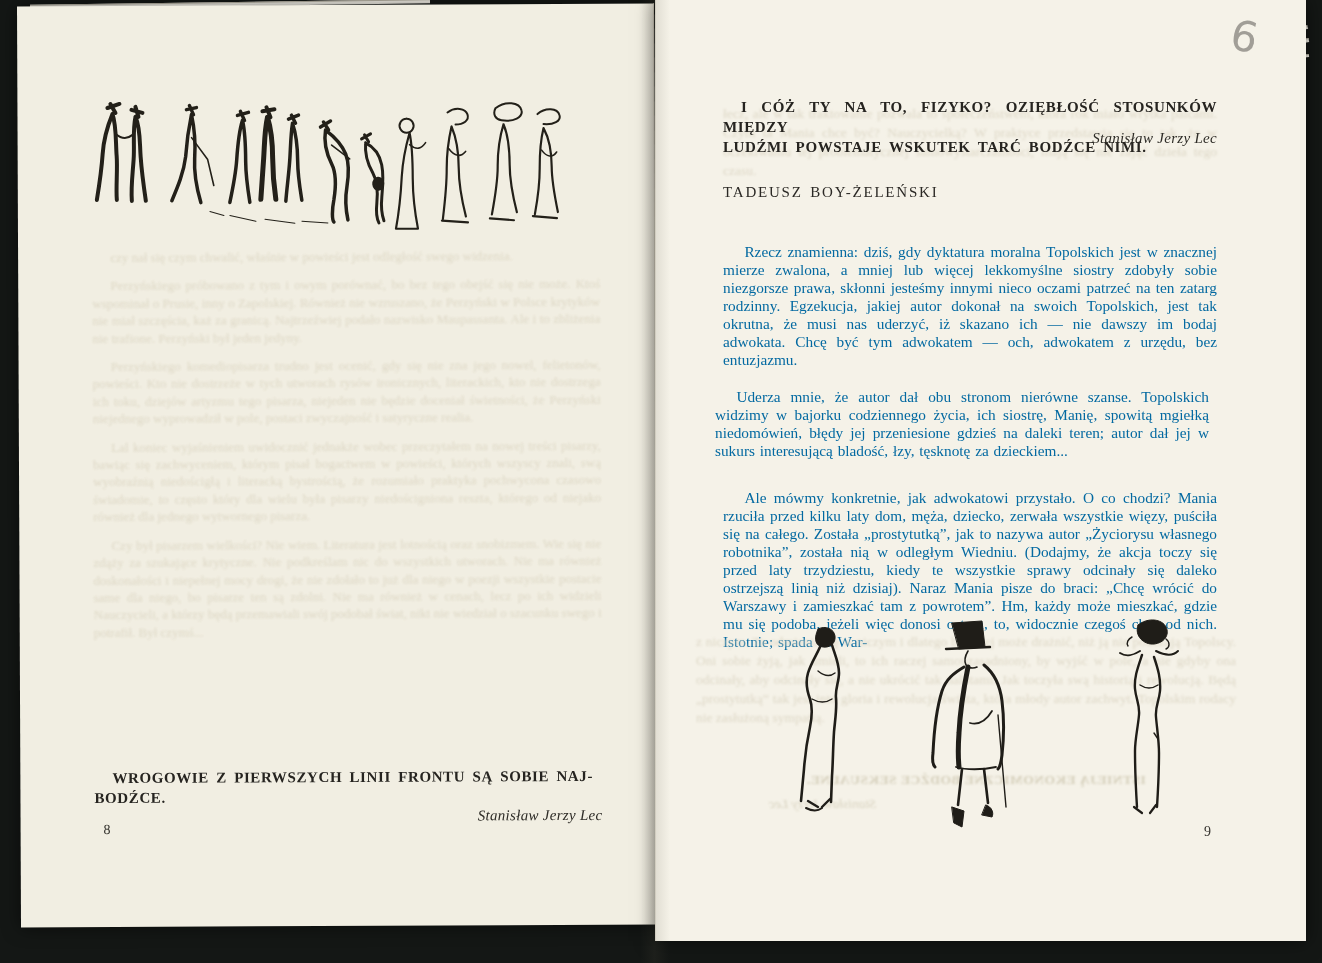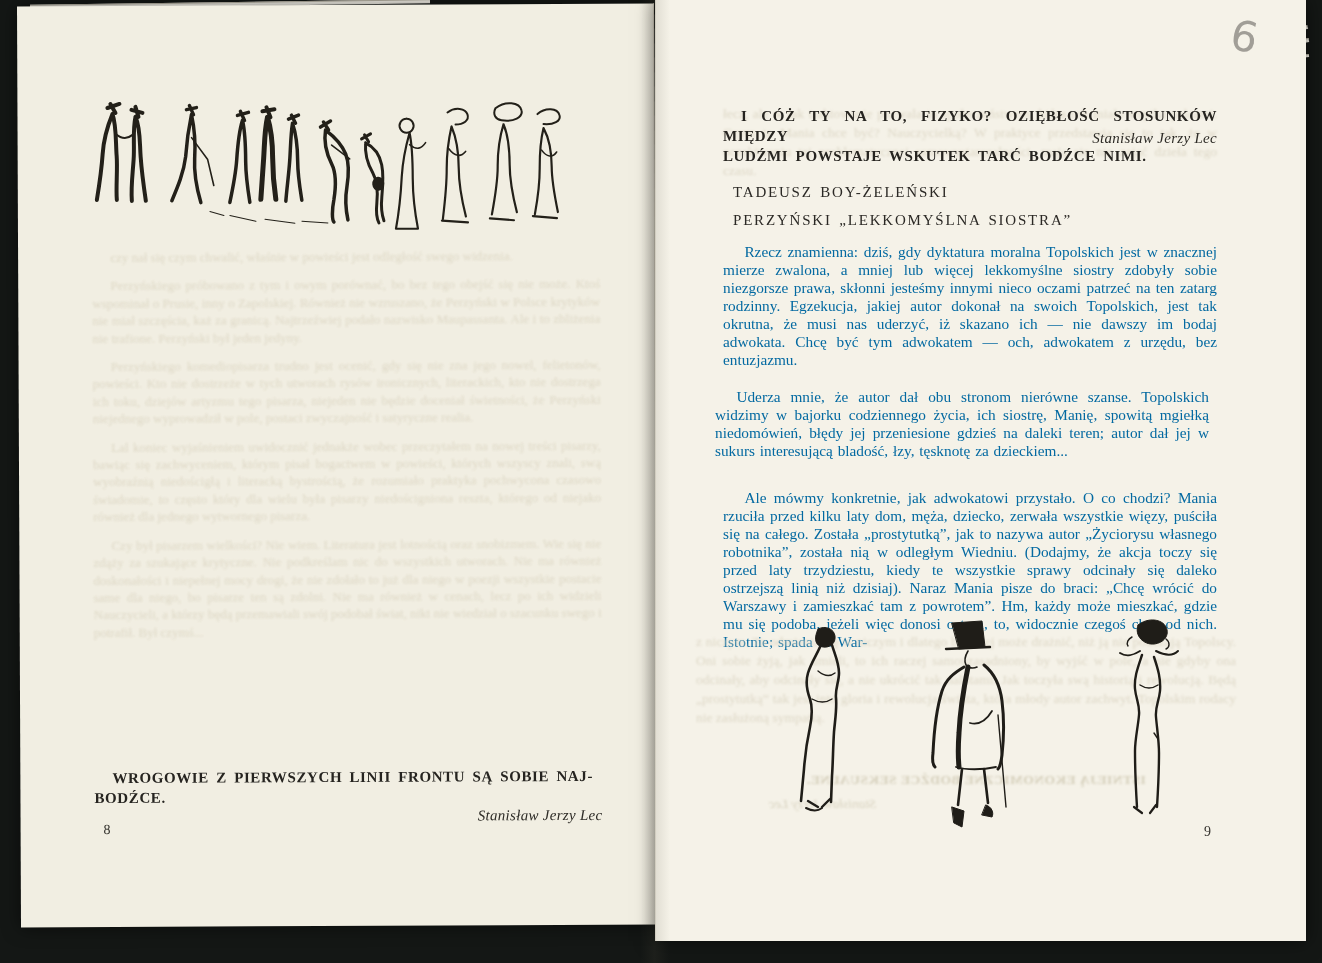--- a/index.html
+++ b/index.html
@@ -35,21 +35,21 @@
     font-weight:bold;color:#262420;
     font-size:15px;line-height:20px;letter-spacing:.6px;word-spacing:3px;
     text-align:justify;
   }
   .quote .indent{display:inline-block;width:18px;}
   .attribution{
     font-style:italic;font-size:15px;color:#2e2c27;text-align:right;
     letter-spacing:.3px;
   }
   .heading-caps{
-    font-size:15px;letter-spacing:1.8px;color:#2b2925;word-spacing:2px;margin-left:10px;
+    font-size:15px;letter-spacing:1.8px;color:#2b2925;word-spacing:2px;
   }
   .body-par{
     font-size:15.3px;line-height:18px;color:#0369a1;
     text-align:justify;text-indent:1.4em;word-spacing:1px;
   }
   .page-num{font-size:14px;color:#35332e;}
 
   
   .ghost{
     color:#dcd6c3;filter:blur(.9px);opacity:.95;
@@ -148,28 +148,27 @@
 
   <div class="abs page-num" style="left:83px;top:816px;">8</div>
 </div>
 
 <div class="page page-right">
 
   <div class="abs handwritten" style="left:575px;top:12px;">6</div>
 
   <div class="abs ghost-line-block" style="left:67px;top:104px;width:494px;">łecz, ale w tak traktowanie pozwala to społeczeństwem, która rok miało wrytka palcami. Czym ta Mania chce być? Nauczycielką? W praktyce przedstawia się to tak, że w oczekiwaniu tej problematycznej samowystarczalności, mają się nie zająć dzieła tego czasu.</div>
 
-  <div class="abs quote" style="left:67px;top:106px;width:494px;background:transparent;">
+  <div class="abs quote" style="left:67px;top:97px;width:494px;background:transparent;">
     <span class="indent"></span><span>I CÓŻ TY NA TO, FIZYKO? OZIĘBŁOŚĆ STOSUNKÓW MIĘDZY</span><br>
     <span>LUDŹMI POWSTAJE WSKUTEK TARĆ BODŹCE NIMI.</span>
   </div>
   <div class="abs attribution" style="left:67px;top:130px;width:494px;">Stanisław Jerzy Lec</div>
 
   <div class="abs heading-caps" style="left:67px;top:184px;">TADEUSZ BOY-ŻELEŃSKI</div>
-  <div class="abs heading-caps" style="left:67px;top:212px;">PERZYŃSKI „LEKKOMYŚLNA SIOSTRA”</div>
 
   <div class="abs body-par" style="left:67px;top:243px;width:494px;">Rzecz znamienna: dziś, gdy dyktatura moralna Topolskich jest w znacznej mierze zwalona, a mniej lub więcej lekkomyślne siostry zdobyły sobie niezgorsze prawa, skłonni jesteśmy innymi nieco oczami patrzeć na ten zatarg rodzinny. Egzekucja, jakiej autor dokonał na swoich Topolskich, jest tak okrutna, że musi nas uderzyć, iż skazano ich — nie dawszy im bodaj adwokata. Chcę być tym adwokatem — och, adwokatem z urzędu, bez entuzjazmu.</div>
   <div class="abs body-par" style="left:59px;top:388px;width:494px;">Uderza mnie, że autor dał obu stronom nierówne szanse. Topolskich widzimy w bajorku codziennego życia, ich siostrę, Manię, spowitą mgiełką niedomówień, błędy jej przeniesione gdzieś na daleki teren; autor dał jej w sukurs interesującą bladość, łzy, tęsknotę za dzieckiem...</div>
   <div class="abs body-par" style="left:67px;top:489px;width:494px;">Ale mówmy konkretnie, jak adwokatowi przystało. O co chodzi? Mania rzuciła przed kilku laty dom, męża, dziecko, zerwała wszystkie więzy, puściła się na całego. Została „prostytutką”, jak to nazywa autor „Życiorysu własnego robotnika”, została nią w odległym Wiedniu. (Dodajmy, że akcja toczy się przed laty trzydziestu, kiedy te wszystkie sprawy odcinały się daleko ostrzejszą linią niż dzisiaj). Naraz Mania pisze do braci: „Chcę wrócić do Warszawy i zamieszkać tam z powrotem”. Hm, każdy może mieszkać, gdzie mu się podoba, jeżeli więc donosi o tym, to, widocznie czegoś chce od nich. Istotnie; spada do War-</div>
 
   <div class="abs ghost-line-block" style="left:40px;top:632px;width:540px;">z niczym. Ta odmienia się w niczym i dlatego bardziej może drażnić, niż ją nie pouczają Topolscy. Oni sobie żyją, jak umieli, to ich raczej samouzasadniony, by wyjść w pole, a nie gdyby ona odcinały, aby odcinały się, a nie ukrócić tak nalotami. Jak toczyła swą historią i rewolucją. Będą „prostytutką” tak jest into gloria i rewolucja świata, która młody autor zachwyt. Topolskim rodacy nie zasłużoną sympatią.</div>
 
   <div class="abs ghost-mirror" style="left:100px;top:772px;width:440px;text-align:center;">ISTNIEJĄ EKONOMICZNE BODŹCE SEKSUALNE.</div>
   <div class="abs ghost-mirror-attr" style="left:60px;top:796px;width:160px;">Stanisław Jerzy Lec</div>
 

